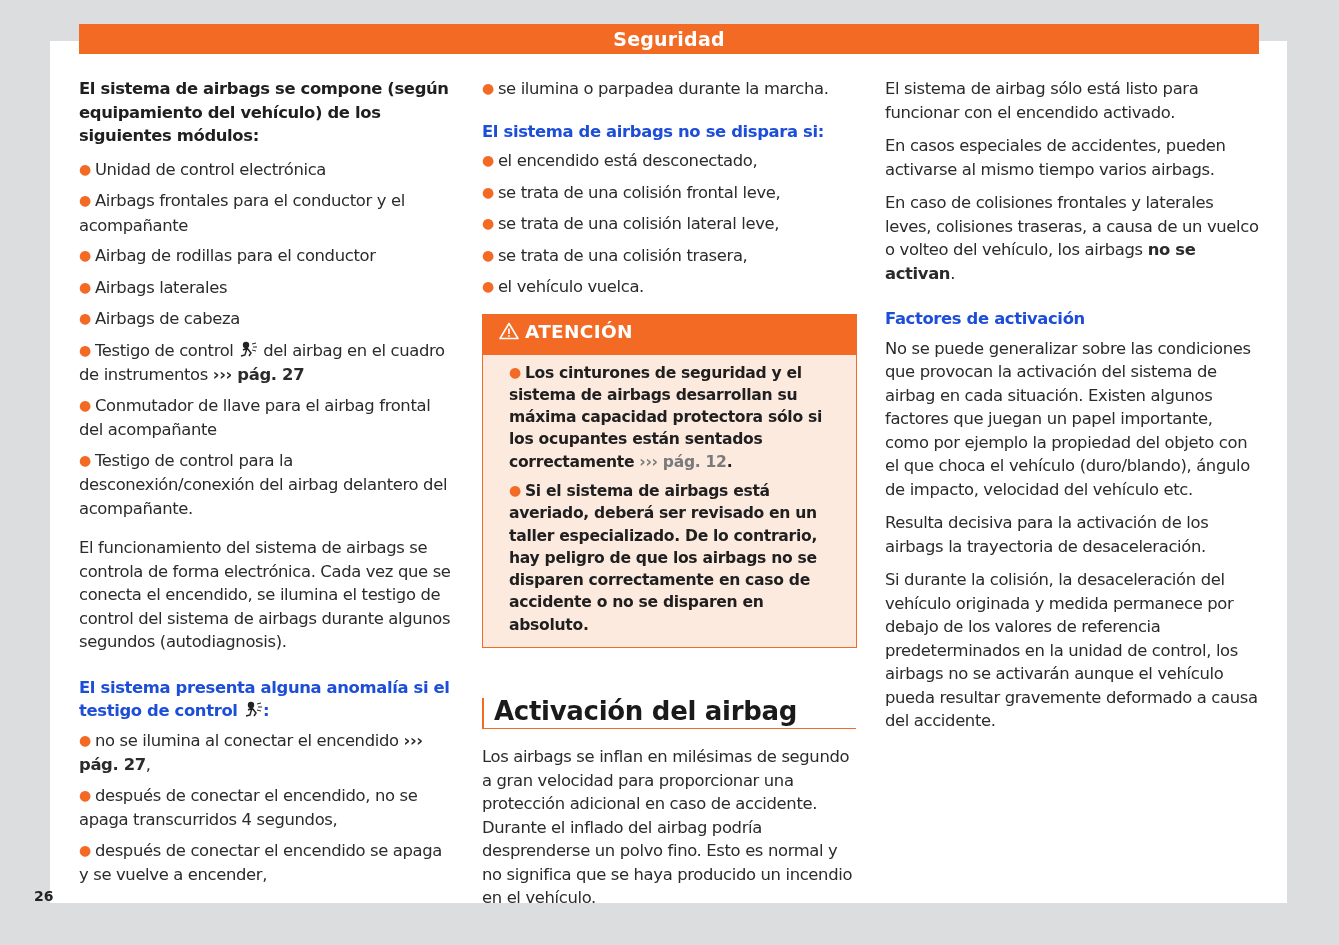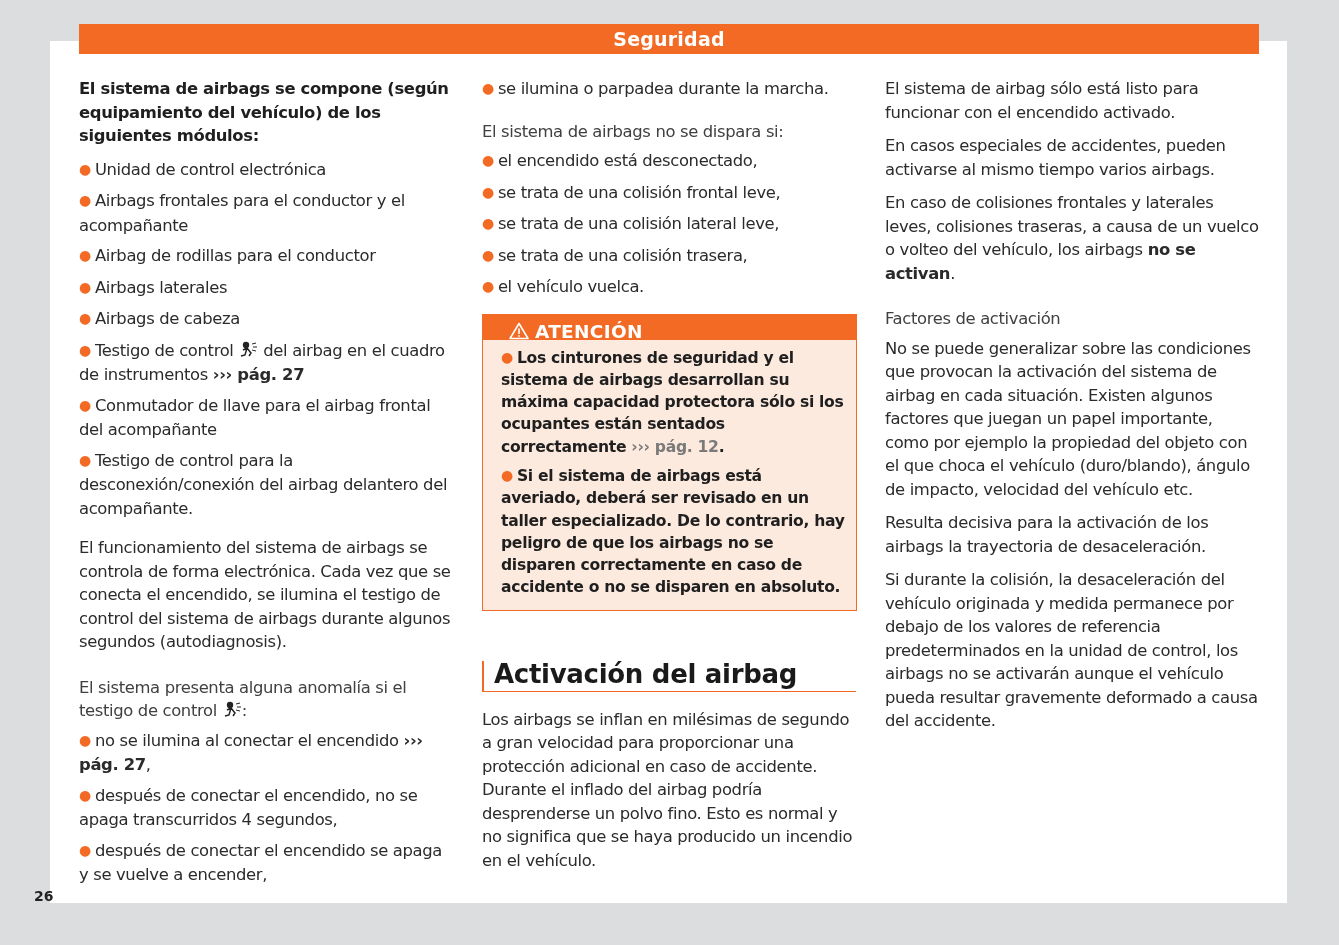--- a/index.html
+++ b/index.html
@@ -24,31 +24,31 @@
   .col2 { left: 482px; }
   .col3 { left: 885px; }
   p { margin: 0 0 10px 0; }
   .bold { font-weight: bold; color: #1f1f1f; }
   .b { font-weight: bold; }
   ul { list-style: none; margin: 0; padding: 0; }
   ul li { margin: 0 0 7px 0; }
   .dot { color: #f26a24; font-size: 14px; margin-right: 4px; position: relative; top: -1px; }
   .ref { font-weight: bold; }
   .ref-gray { font-weight: bold; color: #7a7a7a; }
-  .subhead { font-weight: normal; color: #404040; margin: 14px 0 6px 0; }
+  .subhead { font-weight: bold; color: #1d4ed8; margin: 14px 0 6px 0; }
   .airbag-icon { display: inline-block; width: 20px; height: 17px; vertical-align: -2px; }
   .warn {
     border: 1.5px solid #f26a24; background: #fdeadf; margin: 14px 0 0 0; width: 373px;
   }
   .warn-head {
     background: #f26a24; color: #fff; font-weight: bold; font-size: 18.5px;
-    height: 25px; line-height: 33px; padding-left: 26px; letter-spacing: 0.3px;
+    height: 40px; line-height: 33px; padding-left: 16px; letter-spacing: 0.3px;
   }
   .warn-body { padding: 7px 10px 4px 10px; font-weight: bold; color: #1f1f1f; font-size: 15.6px; line-height: 22.3px; letter-spacing: -0.3px; }
-  .warn-body p { margin: 0 0 7px 8px; }
+  .warn-body p { margin: 0 0 7px 16px; }
   .section-title {
     margin-top: 50px; border-left: 2px solid #f26a24; border-bottom: 1.5px solid #f26a24;
     padding: 0 0 4px 10px; font-size: 26px; font-weight: bold; color: #1a1a1a; line-height: 26px;
     letter-spacing: -0.3px; width: 362px;
   }
   .after-title { margin-top: 16px; }
   .page-num { position: absolute; left: 34px; top: 888px; font-size: 14px; font-weight: bold; color: #222; }
 </style>
 </head>
 <body>

